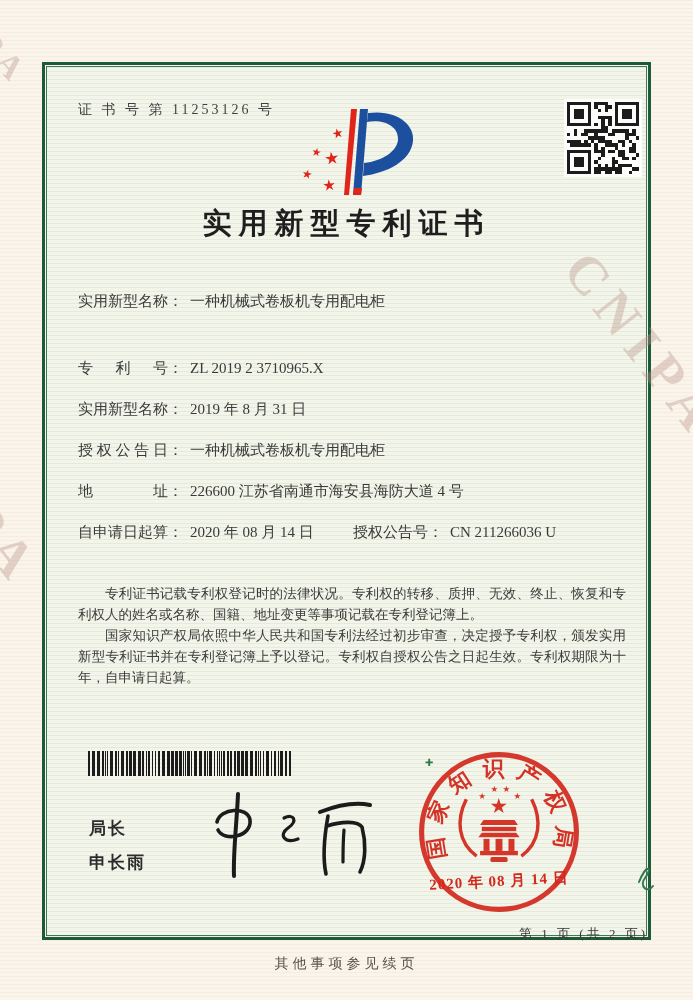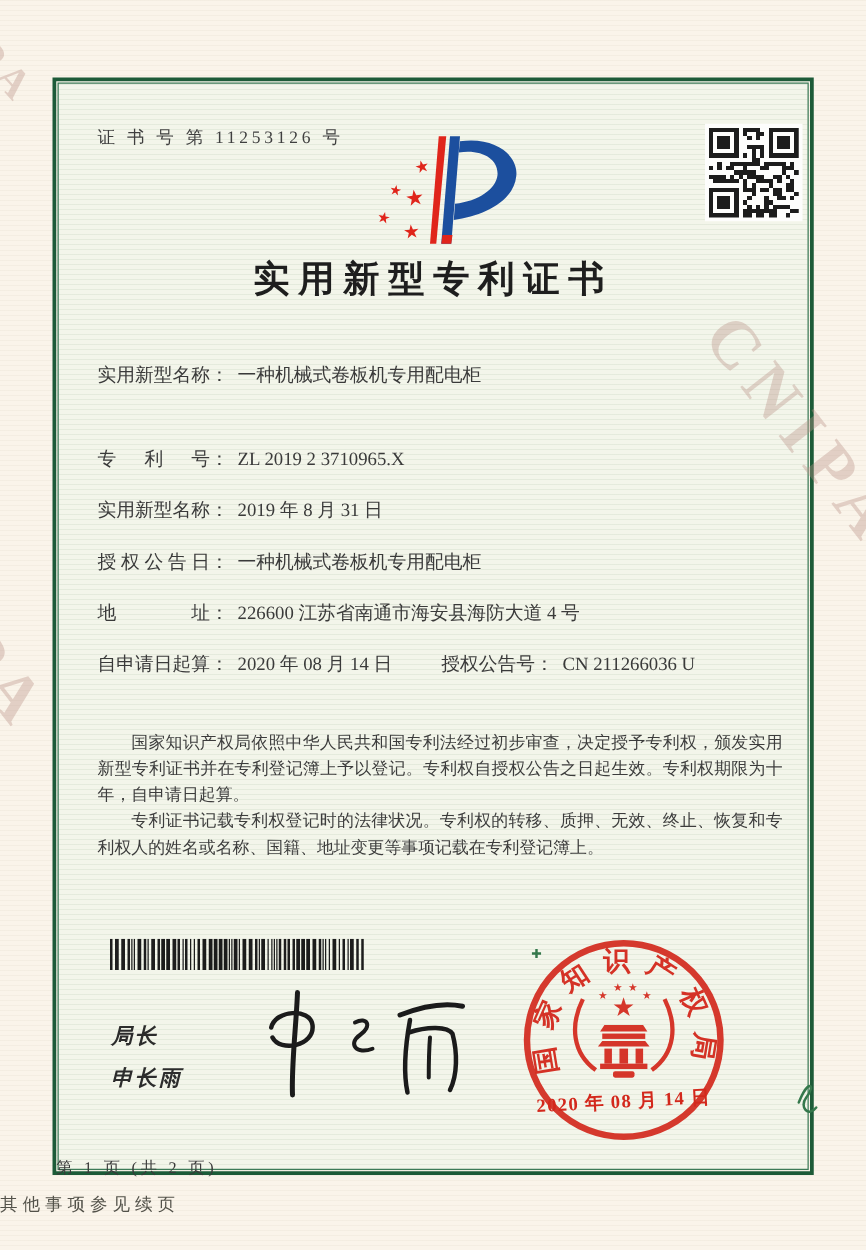--- a/index.html
+++ b/index.html
@@ -49,35 +49,35 @@
   
   .paras{
     position:absolute; left:33px; top:518px; width:548px; z-index:3;
     font-size:13.5px; line-height:21px; color:#3c3c3c; text-align:justify;
   }
   .paras p{margin:0; text-indent:2em;}
   
   .barcode{position:absolute; left:43px; top:686px; width:207px; height:25px; z-index:3;}
   .barcode svg{width:207px; height:25px; display:block;}
   .director{position:absolute; left:44px; top:752px; z-index:3; font-size:17px; font-weight:bold; color:#2c2c2c; letter-spacing:2px;}
-  .director div{margin-bottom:11px;font-style:italic;}
+  .director div{margin-bottom:11px;}
   .signature{position:absolute; left:155px; top:715px; width:185px; height:108px; z-index:6;}
   .seal{position:absolute; left:368px; top:681px; width:172px; height:172px; z-index:6;}
   .seal svg{position:absolute; inset:0;}
   .seal-date{
     position:absolute; left:8px; top:126px; width:156px; text-align:center;
     font-size:15px; font-weight:bold; color:#d3281c; letter-spacing:1px;
     transform:rotate(-3deg); white-space:nowrap;
   }
   .stray1{position:absolute; left:380px; top:692px; z-index:7; color:#35784c; font-size:10px;}
   .stray2{position:absolute; left:588px; top:793px; z-index:7;}
-  .footer-page{position:absolute; left:0; top:860px; width:100%; text-align:left; font-size:13px; letter-spacing:3px; color:#3a3a3a; z-index:3;}
+  .footer-page{position:absolute; left:0; top:860px; width:100%; text-align:right; font-size:13px; letter-spacing:3px; color:#3a3a3a; z-index:3;}
   
   .continuation{
-    position:absolute; left:0; top:955px; width:100%; text-align:left; z-index:3;
+    position:absolute; left:0; top:955px; width:100%; text-align:center; z-index:3;
     font-size:14px; letter-spacing:4px; color:#53524a;
   }
 </style>
 </head>
 <body>
 
 <div class="page">
 
   <div class="wm wm1">CNIPA</div>
   <div class="wm wm2">CNIPA</div>
@@ -353,22 +353,22 @@
       </div>
       <div class="frow">
         <span class="flabel">自申请日起算</span><span class="colon">：</span><span>2020 年 08 月 14 日</span>
         <span class="grant-no">
           <span>授权公告号</span><span class="colon">：</span><span>CN 211266036 U</span>
         </span>
       </div>
     </div>
 
     <div class="paras">
+      <p>专利证书记载专利权登记时的法律状况。专利权的转移、质押、无效、终止、恢复和专利权人的姓名或名称、国籍、地址变更等事项记载在专利登记簿上。</p>
       <p>国家知识产权局依照中华人民共和国专利法经过初步审查，决定授予专利权，颁发实用新型专利证书并在专利登记簿上予以登记。专利权自授权公告之日起生效。专利权期限为十年，自申请日起算。</p>
-      <p>专利证书记载专利权登记时的法律状况。专利权的转移、质押、无效、终止、恢复和专利权人的姓名或名称、国籍、地址变更等事项记载在专利登记簿上。</p>
     </div>
 
     <div class="barcode">
         <svg viewBox="0 0 207 25" preserveAspectRatio="none">
           <rect x="0" y="0" width="2" height="25" fill="#1c1c1c"></rect>
           <rect x="4" y="0" width="3" height="25" fill="#1c1c1c"></rect>
           <rect x="9" y="0" width="3" height="25" fill="#1c1c1c"></rect>
           <rect x="14" y="0" width="2" height="25" fill="#1c1c1c"></rect>
           <rect x="17" y="0" width="1" height="25" fill="#1c1c1c"></rect>
           <rect x="19" y="0" width="1" height="25" fill="#1c1c1c"></rect>

